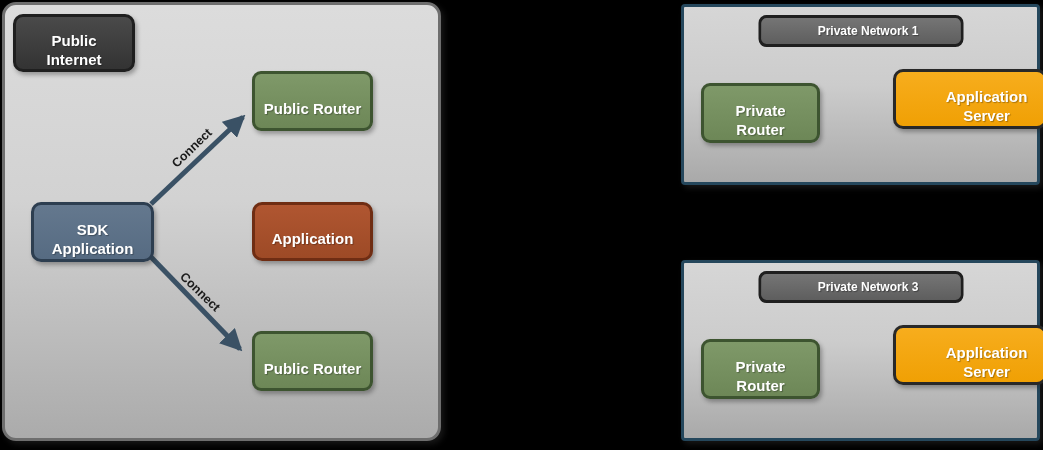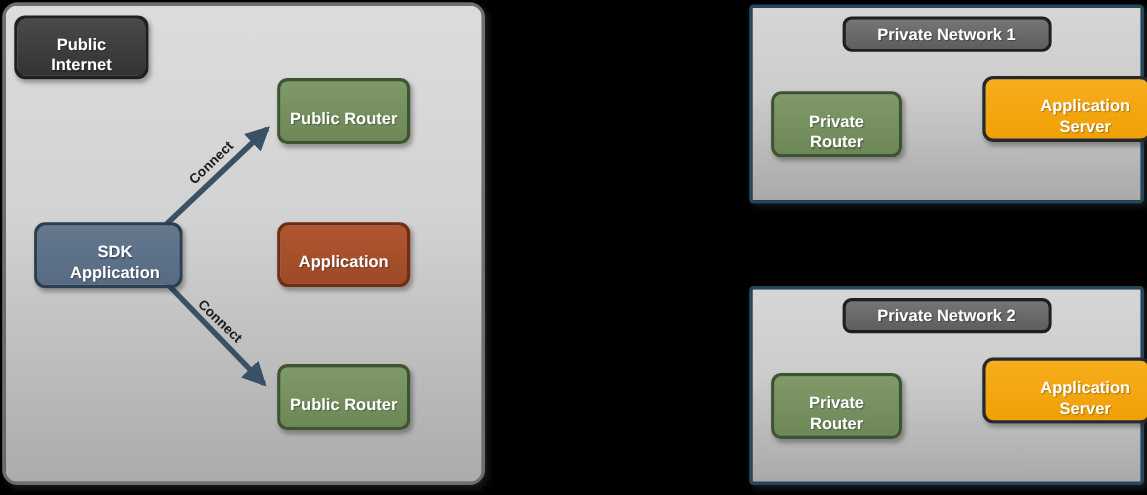--- a/index.html
+++ b/index.html
@@ -41,27 +41,28 @@
 
   .network-title {
     position: absolute;
     left: 50%; top: 8px;
     transform: translateX(-50%);
     width: 184px; height: 26px;
     background: linear-gradient(180deg, #757575, #5e5e5e);
     border: 3px solid #1f1f1f;
     border-radius: 8px;
     color: #ffffff;
-    font-size: 15px;
+    font-size: 12px;
     font-weight: bold;
     display: flex;
     align-items: center;
     justify-content: center;
     white-space: nowrap;
     text-shadow: 1px 1px 1px rgba(0,0,0,0.35);
+    padding-left: 15px;
   }
 
   
   .node {
     position: absolute;
     display: flex;
     align-items: center;
     justify-content: center;
     text-align: center;
     color: #ffffff;
@@ -79,21 +80,20 @@
     border: 3px solid #1f1f1f;
   }
   .green-node {
     background: linear-gradient(180deg, var(--router-green-light, #7f9969), var(--router-green, #6d8757));
     border: 3px solid #3d5430;
     border-radius: 9px;
   }
   .blue-node {
     background: linear-gradient(180deg, #64788e, var(--sdk-blue, #566b82));
     border: 3px solid #2d3e50;
-    padding-left: 12px;
   }
   .red-node {
     background: linear-gradient(180deg, #b05631, var(--controller-red, #9d4a26));
     border: 3px solid #6f2d13;
   }
   .orange-node {
     background: linear-gradient(180deg, #f7ad1d, var(--server-orange, #f0a004));
     border: 3px solid #282828;
   }
 
@@ -172,21 +172,21 @@
     <div class="network-title">Private Network 1</div>
     <div class="node green-node">
       <span class="txt">Private Router</span>
     </div>
     <div class="node orange-node">
       <span class="txt">Application Server</span>
     </div>
   </div>
 
   <div class="network" id="network2">
-    <div class="network-title">Private Network 2</div>
+    <div class="network-title">Private Network 3</div>
     <div class="node green-node">
       <span class="txt">Private Router</span>
     </div>
     <div class="node orange-node">
       <span class="txt">Application Server</span>
     </div>
   </div>
 
 </div>
 

